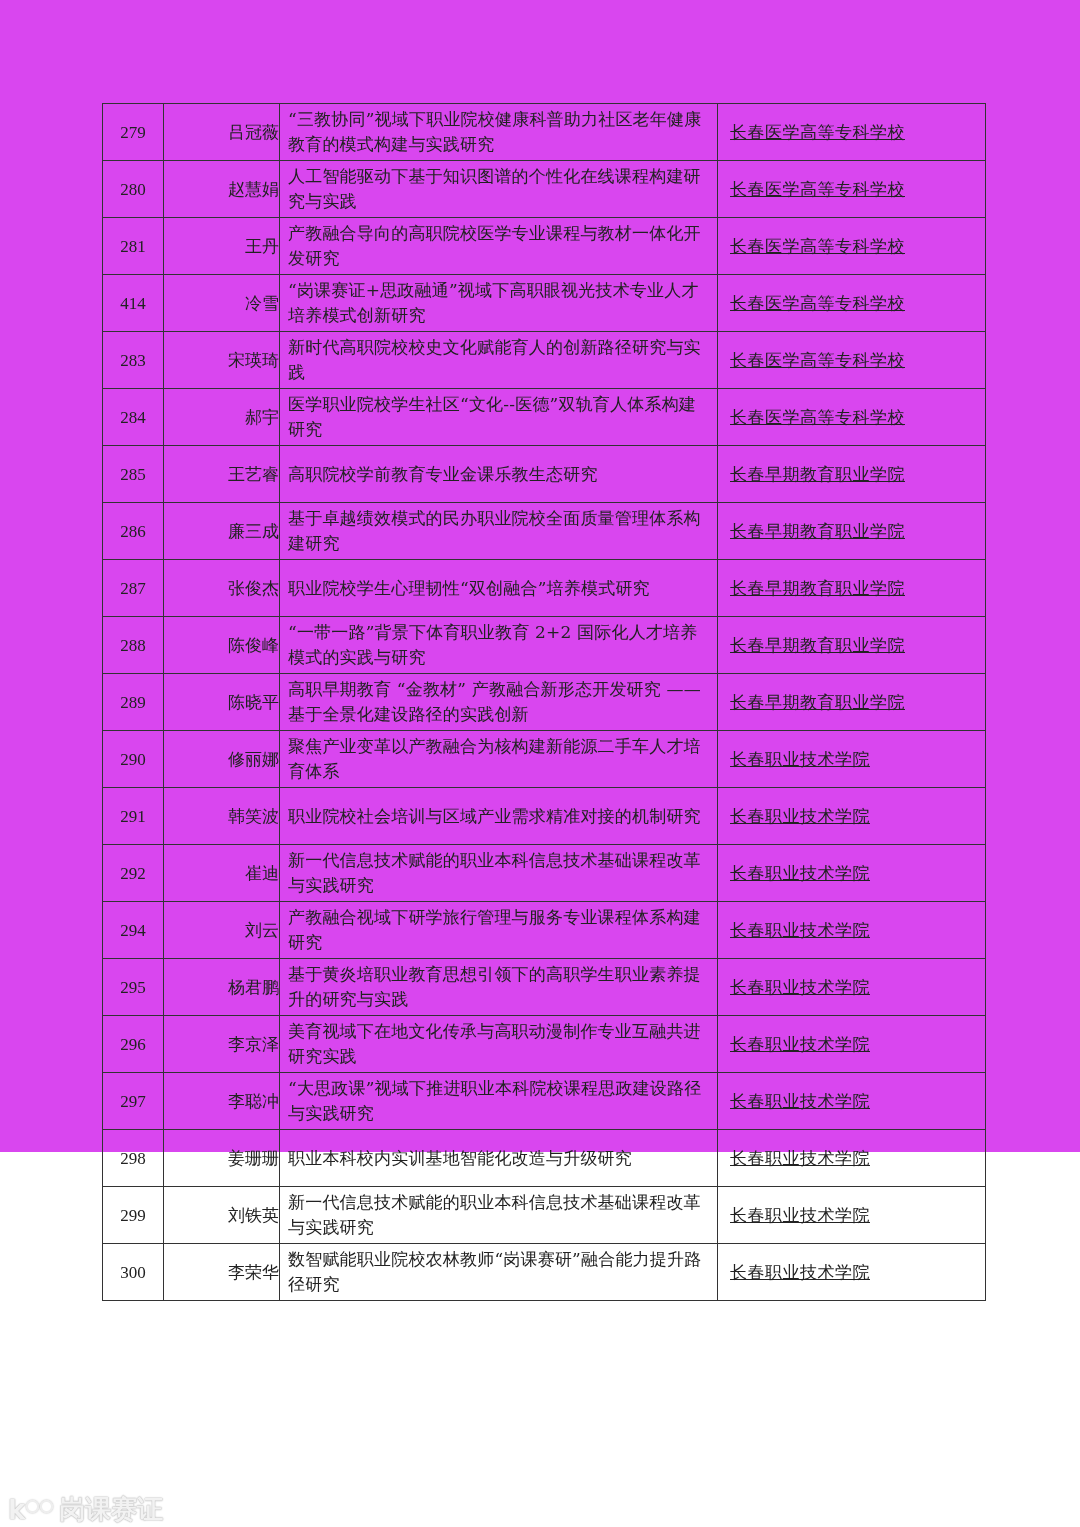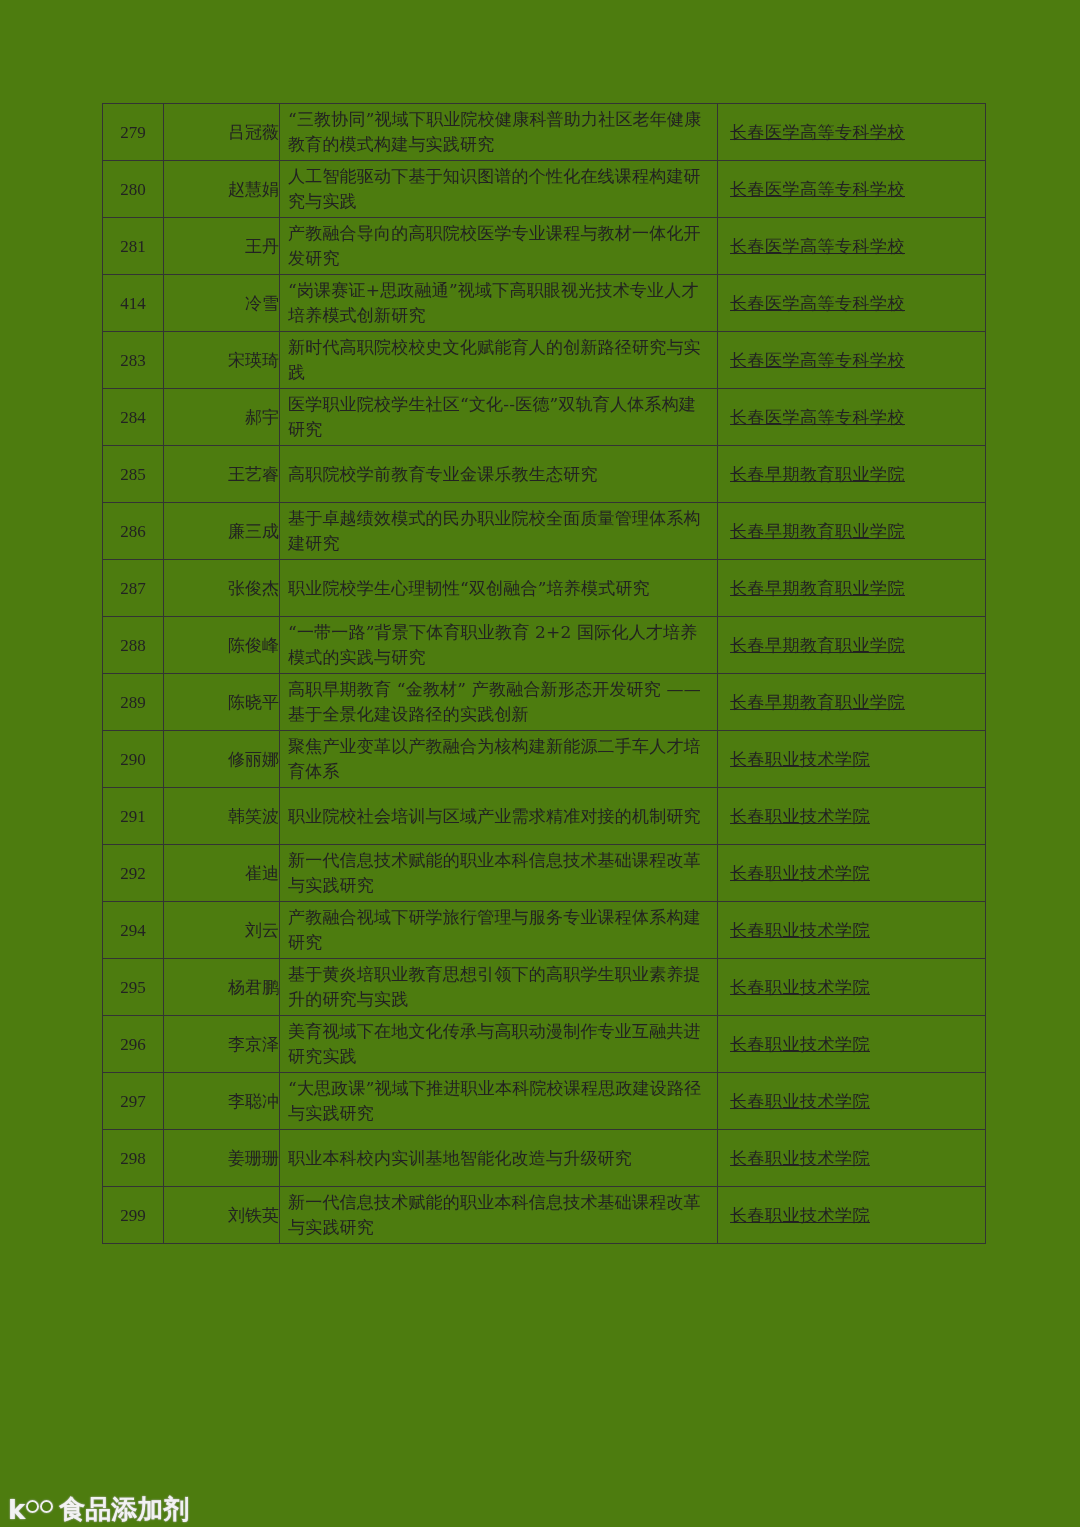--- a/index.html
+++ b/index.html
@@ -1,18 +1,18 @@
 <!DOCTYPE html>
 <html><head>
 <meta charset="utf-8">
 <style>
   html, body { margin: 0; padding: 0; background: #ffffff; }
   body { width: 1080px; height: 1527px; position: relative; overflow: hidden;
          font-family: "DejaVu Serif", "Liberation Serif", serif; color: #222; }
-  .page { position: absolute; left: 0; top: 0; width: 1080px; height: 1527px; background: #4d7c0f; }
+  .page { position: absolute; left: 0; top: 0; width: 1080px; height: 1152px; background: #d946ef; }
   table.list { position: absolute; left: 102px; top: 103px; width: 884px;
                border-collapse: collapse; table-layout: fixed; }
   table.list td { border: 1.5px solid #333; padding: 0; height: 56px; vertical-align: middle;
                   font-size: 17px; line-height: 25px; }
   td.no { width: 60px; text-align: center; font-family: "Liberation Serif", "DejaVu Serif", serif; font-size: 18px; }
   td.name { width: 115px; text-align: right; }
   td.title { width: 423px; padding: 0 6px 0 8px !important; text-align: left; letter-spacing: 0.2px; }
   td.unit { padding-left: 12px !important; text-align: left; letter-spacing: 0.5px; text-decoration: underline; }
   .watermark { position: absolute; left: 8px; top: 1492px; display: flex; align-items: center;
                color: #f2f2f2; font-size: 26px; font-family: "DejaVu Sans", sans-serif;
@@ -142,24 +142,30 @@
     <td class="name">姜珊珊</td>
     <td class="title">职业本科校内实训基地智能化改造与升级研究</td>
     <td class="unit">长春职业技术学院</td>
   </tr>
         <tr>
     <td class="no">299</td>
     <td class="name">刘铁英</td>
     <td class="title">新一代信息技术赋能的职业本科信息技术基础课程改革与实践研究</td>
     <td class="unit">长春职业技术学院</td>
   </tr>
+        <tr>
+    <td class="no">300</td>
+    <td class="name">李荣华</td>
+    <td class="title">数智赋能职业院校农林教师“岗课赛研”融合能力提升路径研究</td>
+    <td class="unit">长春职业技术学院</td>
+  </tr>
       </tbody>
   </table>
 
   <div class="watermark">
     <span class="wm-logo">
       <span class="k">k</span>
         <span class="o"></span>
         <span class="o"></span>
     </span>
-    <span>食品添加剂</span>
+    <span>岗课赛证</span>
   </div>
 </div>
 
 </body></html>

